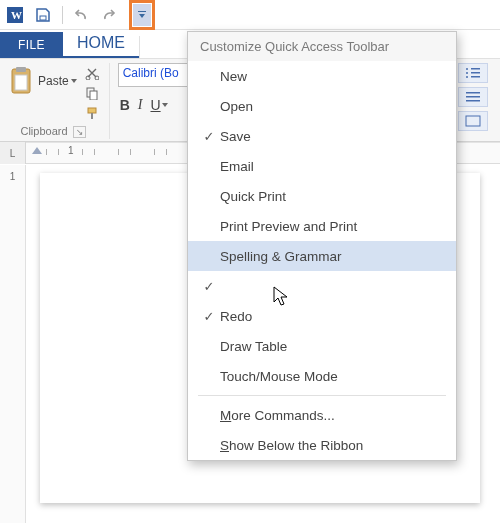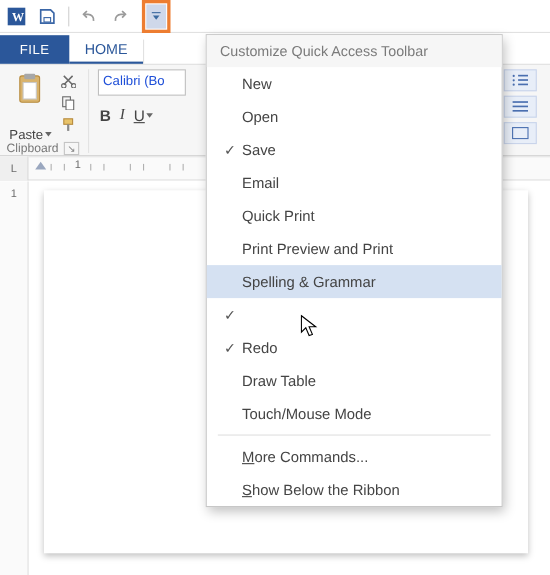--- a/index.html
+++ b/index.html
@@ -57,21 +57,21 @@
     background:#fff;
   }
   .tab-file {
     background:#2b579a; color:#fff;
     padding:6px 18px 6px 18px;
     font-size:12px; font-weight:400;
     letter-spacing:.4px;
   }
   .tab {
     padding:6px 14px 4px 14px;
-    font-size:13px; color:#444;
+    font-size:16px; color:#444;
   }
   .tab.active {
     color:#2b579a;
     border-bottom:2px solid #2b579a;
   }
   .tab-divider { width:1px; background:#e1e1e1; height:22px; align-self:flex-end; }
 
   
   .ribbon {
     height:84px;
@@ -85,21 +85,21 @@
   .ribbon-group {
     display:flex; flex-direction:column; align-items:center;
     border-right:1px solid #e3e3e3;
     padding-right:8px;
   }
   .ribbon-group:last-child{ border-right:none; }
   .group-body { flex:1; display:flex; align-items:flex-start; gap:4px; }
   .group-label { font-size:11px; color:#777; margin-top:auto; padding-bottom:2px;}
 
   .paste-btn {
-    display:flex; flex-direction:column; align-items:center; gap:18px;
+    display:flex; flex-direction:row; align-items:center; gap:2px;
     padding:2px 2px 0 2px;
   }
   .paste-label { font-size:12px; color:#444; display:flex; align-items:center; gap:2px;}
   .small-caret { width:0;height:0;border-left:3px solid transparent;border-right:3px solid transparent;border-top:4px solid #666;}
 
   .tool-stack { display:flex; flex-direction:column; gap:4px; padding-top:2px;}
   .mini { width:18px; height:16px; display:flex; align-items:center; justify-content:center; }
 
   .font-box {
     width:80px; height:24px;

